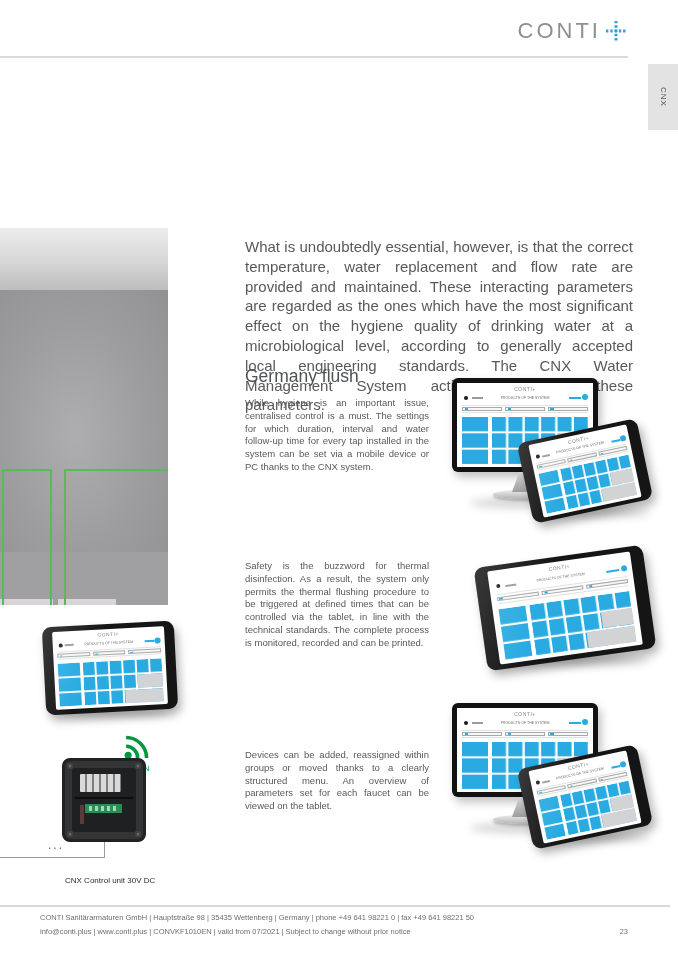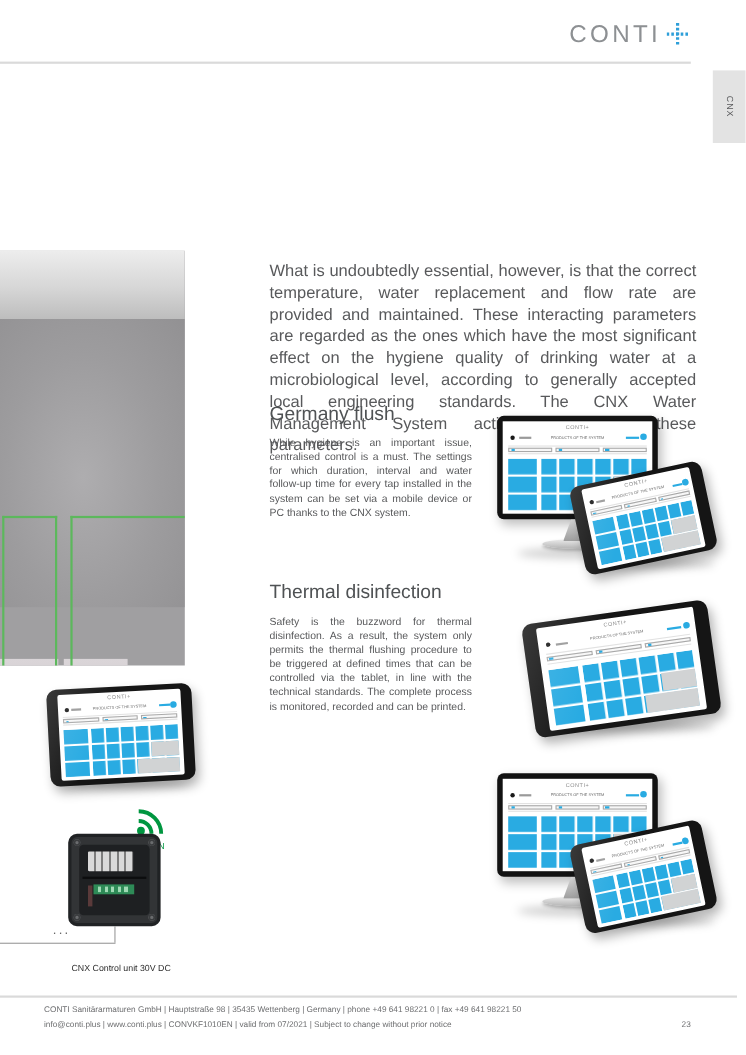--- a/index.html
+++ b/index.html
@@ -136,23 +136,23 @@
     <div class="gline gl-v2"></div>
     <div class="gline gl-v3"></div>
 
   </div>
 
   <p class="intro">What is undoubtedly essential, however, is that the correct temperature, water replacement and flow rate are provided and maintained. These interacting parameters are regarded as the ones which have the most significant effect on the hygiene quality of drinking water at a microbiological level, according to generally accepted local engineering standards. The CNX Water Management System actively influences these parameters.</p>
 
   <h2 class="sec-title" style="top:366px">Germany flush</h2>
   <p class="sec-body" style="top:397px">While hygiene is an important issue, centralised control is a must. The settings for which duration, interval and water follow-up time for every tap installed in the system can be set via a mobile device or PC thanks to the CNX system.</p>
 
-  <h2 class="sec-title" style="top:528px">Thermal disinfection</h2>
   <p class="sec-body" style="top:560px">Safety is the buzzword for thermal disinfection. As a result, the system only permits the thermal flushing procedure to be triggered at defined times that can be controlled via the tablet, in line with the technical standards. The complete process is monitored, recorded and can be printed.</p>
 
+  <p class="sec-body" style="top:749px">Devices can be added, reassigned within groups or moved thanks to a clearly structured menu. An overview of parameters set for each faucet can be viewed on the tablet.</p>
 
   <div class="dev-shadow" style="left:470px;top:498px;width:120px;height:10px"></div>
   <div class="monitor mon-hyg">
     <div class="monitor-bezel">
       <div class="screen">
         <div class="scr-brand">CONTI+</div>
         <div class="scr-title">PRODUCTS OF THE SYSTEM</div>
         <span class="scr-dot-l"></span>
         <span class="scr-dash-l"></span>
         <span class="scr-dash-r"></span>

